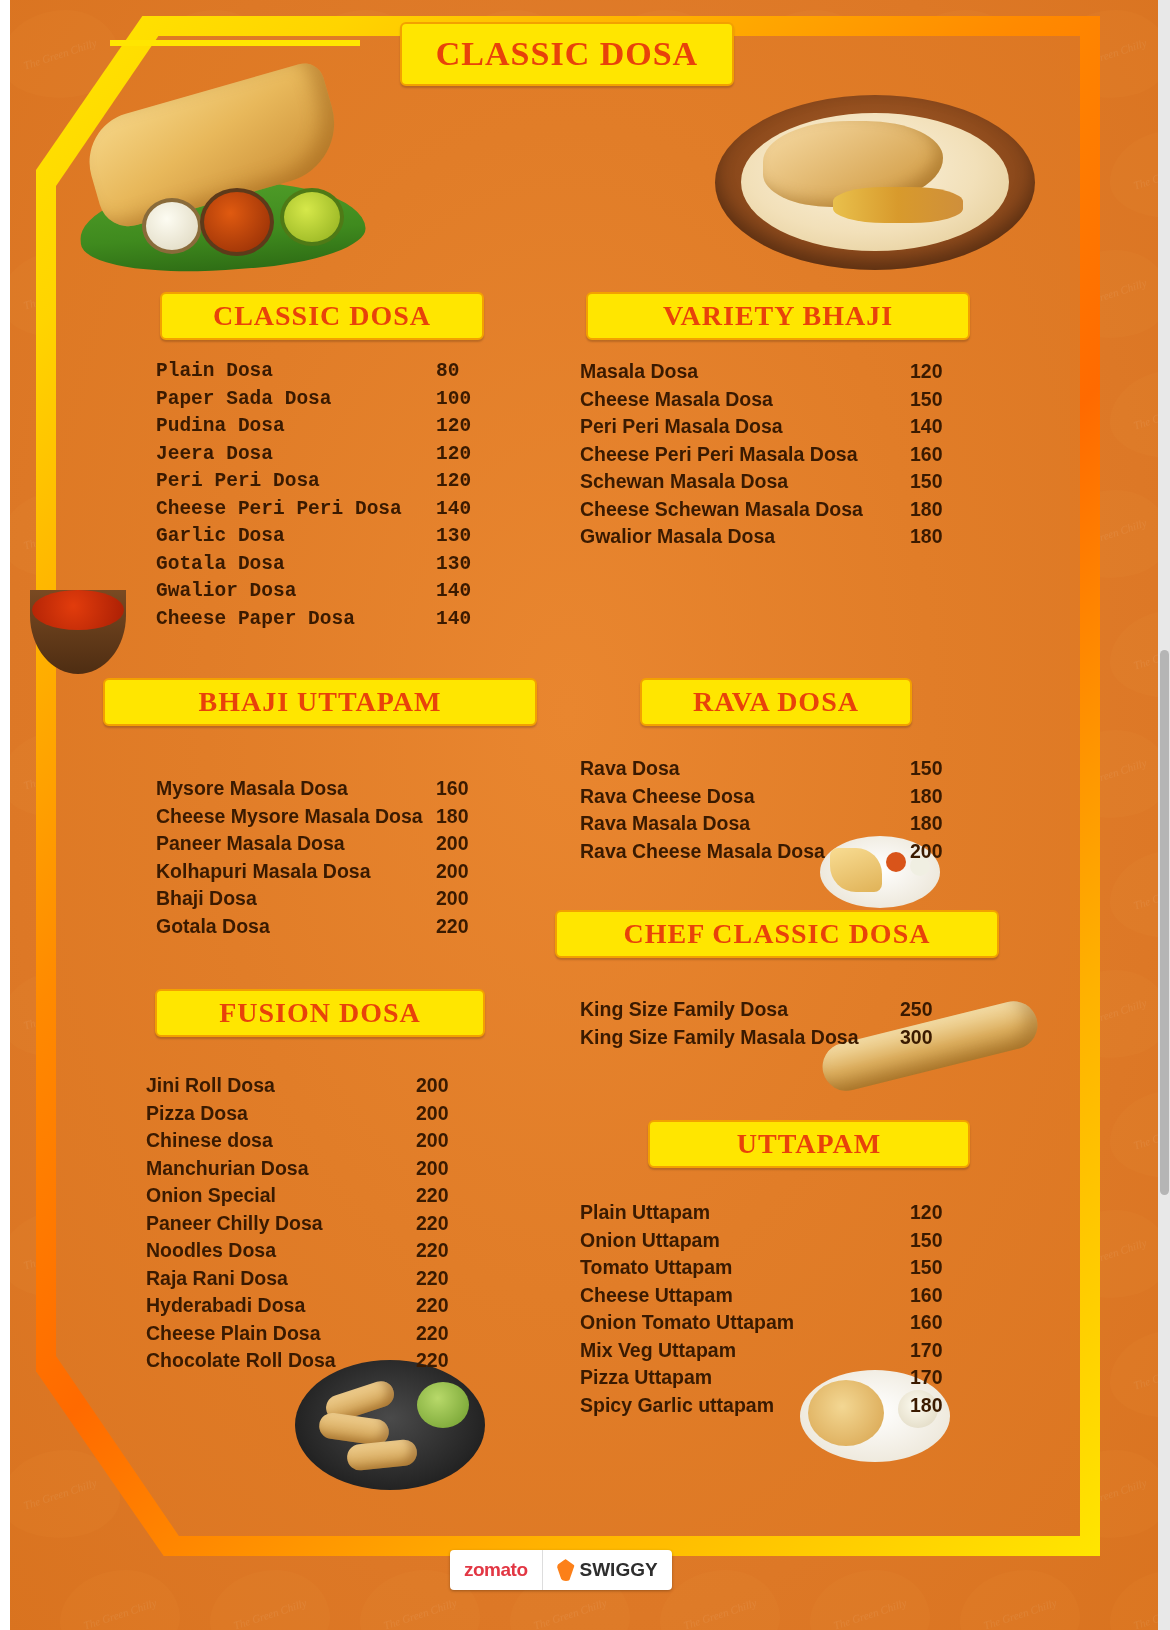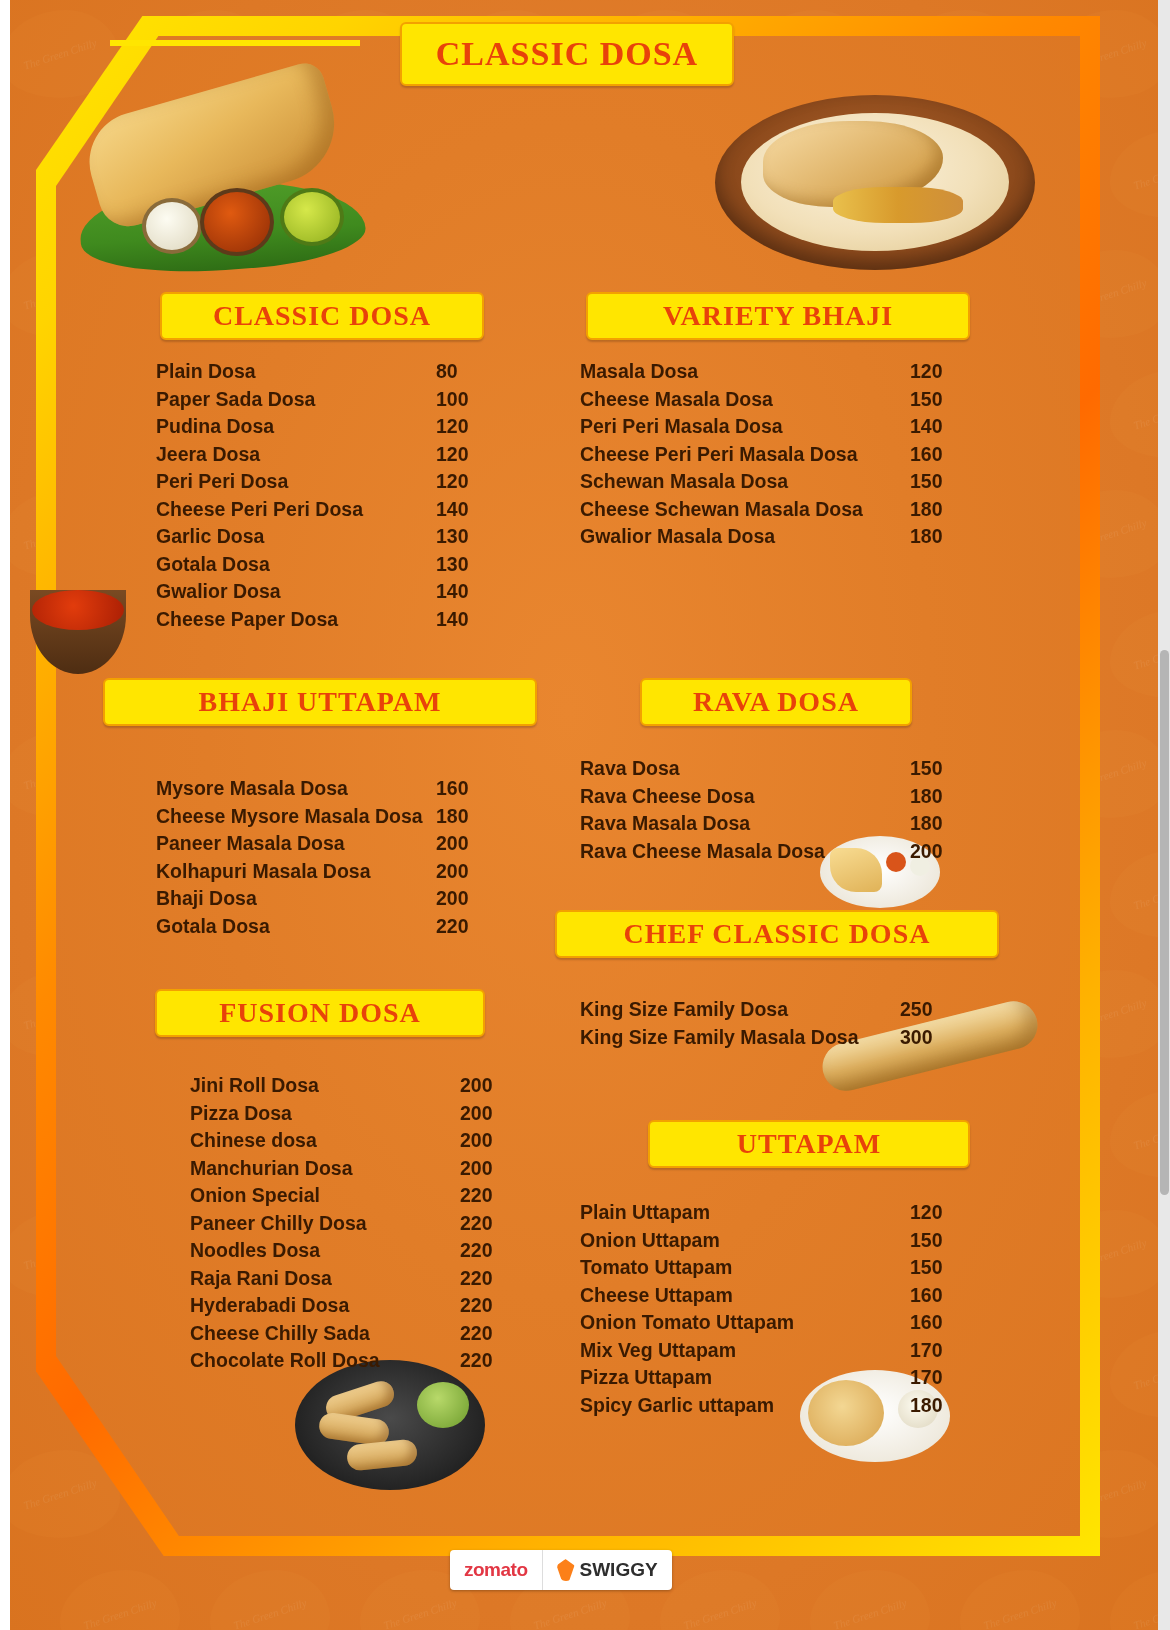--- a/index.html
+++ b/index.html
@@ -595,21 +595,21 @@
   </div>
 
   <div class="photo uttapam-plate" style="left:800px; top:1370px;">
     <div class="u1"></div>
       <div class="u2"></div>
   </div>
 
   <div class="ribbon sec-h" style="left:160px; top:292px; width:320px;">
     <span>CLASSIC DOSA</span>
   </div>
-  <div class="menu-list" style="left:156px; top:358px; width:340px;" id="list-0">
+  <div class="menu-list" style="left:156px; top:358px; width:340px;font-family:Liberation Mono, monospace;" id="list-0">
       <div class="list-line" style="display: grid; grid-template-columns: 1fr 60px;">
         <span class="lname">Plain Dosa</span>
         <span class="lprice">80</span>
       </div>
       <div class="list-line" style="display: grid; grid-template-columns: 1fr 60px;">
         <span class="lname">Paper Sada Dosa</span>
         <span class="lprice">100</span>
       </div>
       <div class="list-line" style="display: grid; grid-template-columns: 1fr 60px;">
         <span class="lname">Pudina Dosa</span>
@@ -741,21 +741,21 @@
       </div>
       <div class="list-line" style="display: grid; grid-template-columns: 1fr 70px;">
         <span class="lname">King Size Family Masala Dosa</span>
         <span class="lprice">300</span>
       </div>
     </div>
 
   <div class="ribbon sec-h" style="left:155px; top:989px; width:326px;">
     <span>FUSION DOSA</span>
   </div>
-  <div class="menu-list" style="left:146px; top:1072px; width:340px; line-height:27.5px;margin-left:44px;" id="list-5">
+  <div class="menu-list" style="left:146px; top:1072px; width:340px; line-height:27.5px;" id="list-5">
       <div class="list-line" style="display: grid; grid-template-columns: 1fr 70px;">
         <span class="lname">Jini Roll Dosa</span>
         <span class="lprice">200</span>
       </div>
       <div class="list-line" style="display: grid; grid-template-columns: 1fr 70px;">
         <span class="lname">Pizza Dosa</span>
         <span class="lprice">200</span>
       </div>
       <div class="list-line" style="display: grid; grid-template-columns: 1fr 70px;">
         <span class="lname">Chinese dosa</span>
@@ -779,21 +779,21 @@
       </div>
       <div class="list-line" style="display: grid; grid-template-columns: 1fr 70px;">
         <span class="lname">Raja Rani Dosa</span>
         <span class="lprice">220</span>
       </div>
       <div class="list-line" style="display: grid; grid-template-columns: 1fr 70px;">
         <span class="lname">Hyderabadi Dosa</span>
         <span class="lprice">220</span>
       </div>
       <div class="list-line" style="display: grid; grid-template-columns: 1fr 70px;">
-        <span class="lname">Cheese Chilly Sada</span>
+        <span class="lname">Cheese Plain Dosa</span>
         <span class="lprice">220</span>
       </div>
       <div class="list-line" style="display: grid; grid-template-columns: 1fr 70px;">
         <span class="lname">Chocolate Roll Dosa</span>
         <span class="lprice">220</span>
       </div>
     </div>
 
   <div class="ribbon sec-h" style="left:648px; top:1120px; width:318px;">
     <span>UTTAPAM</span>

